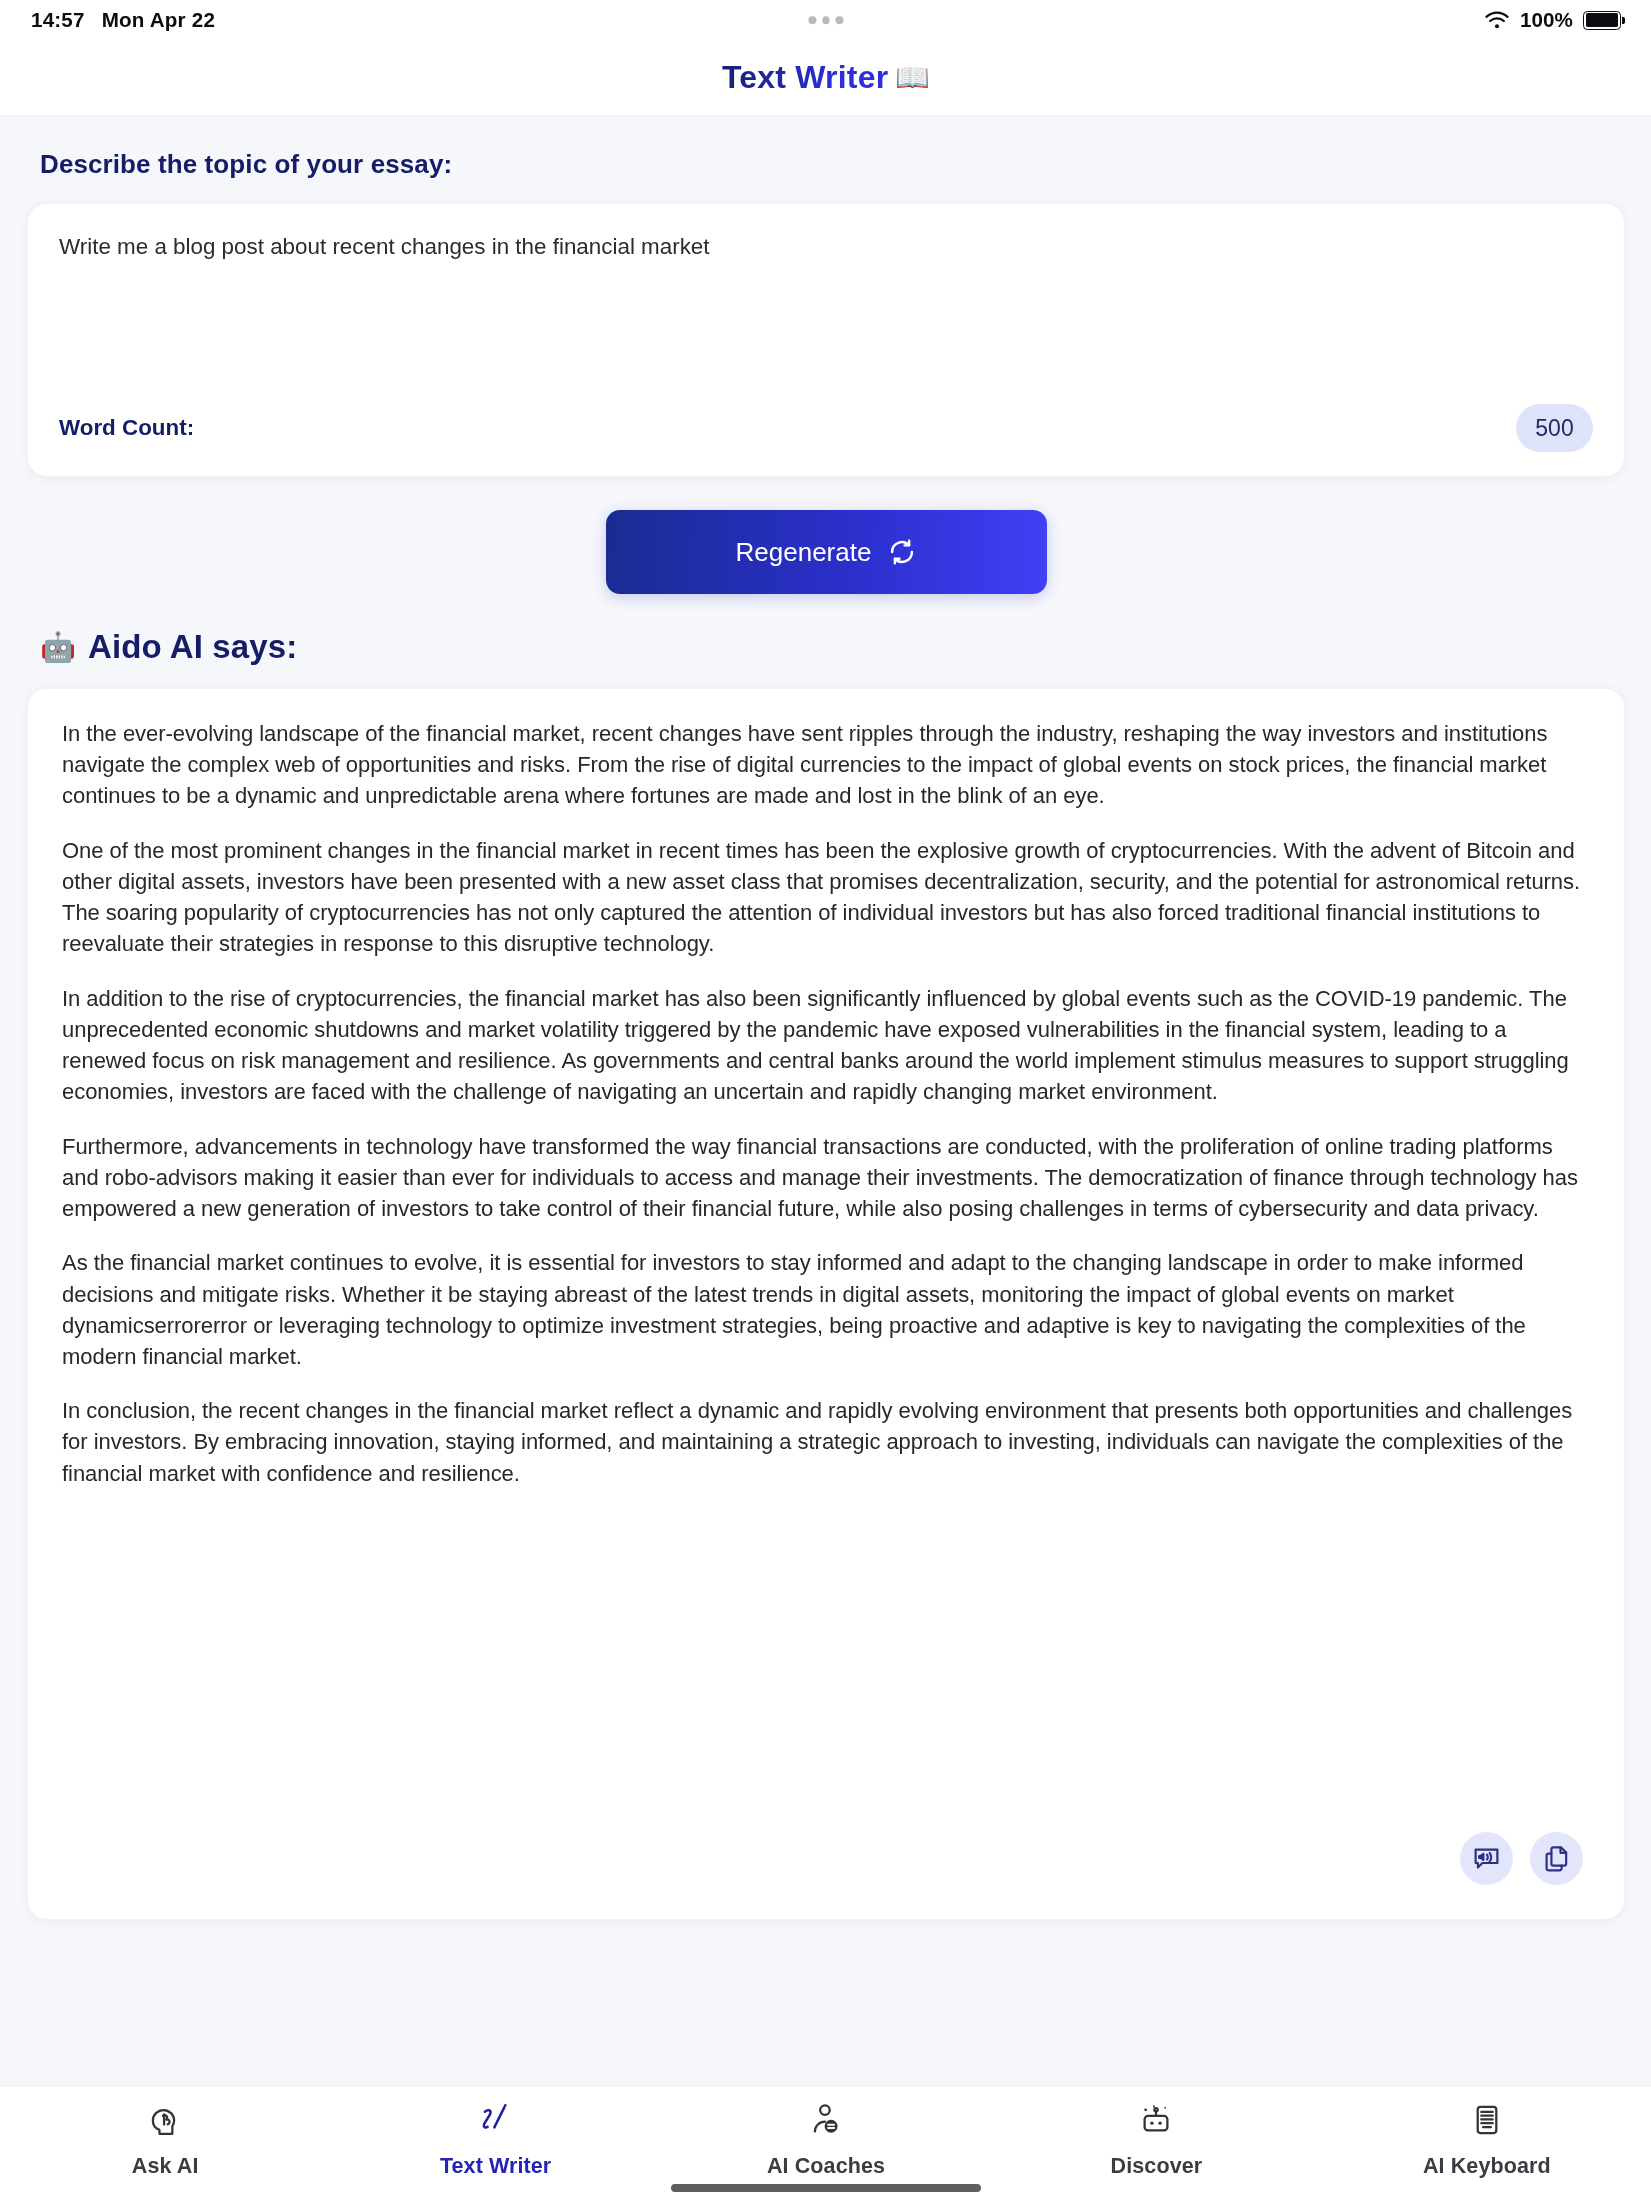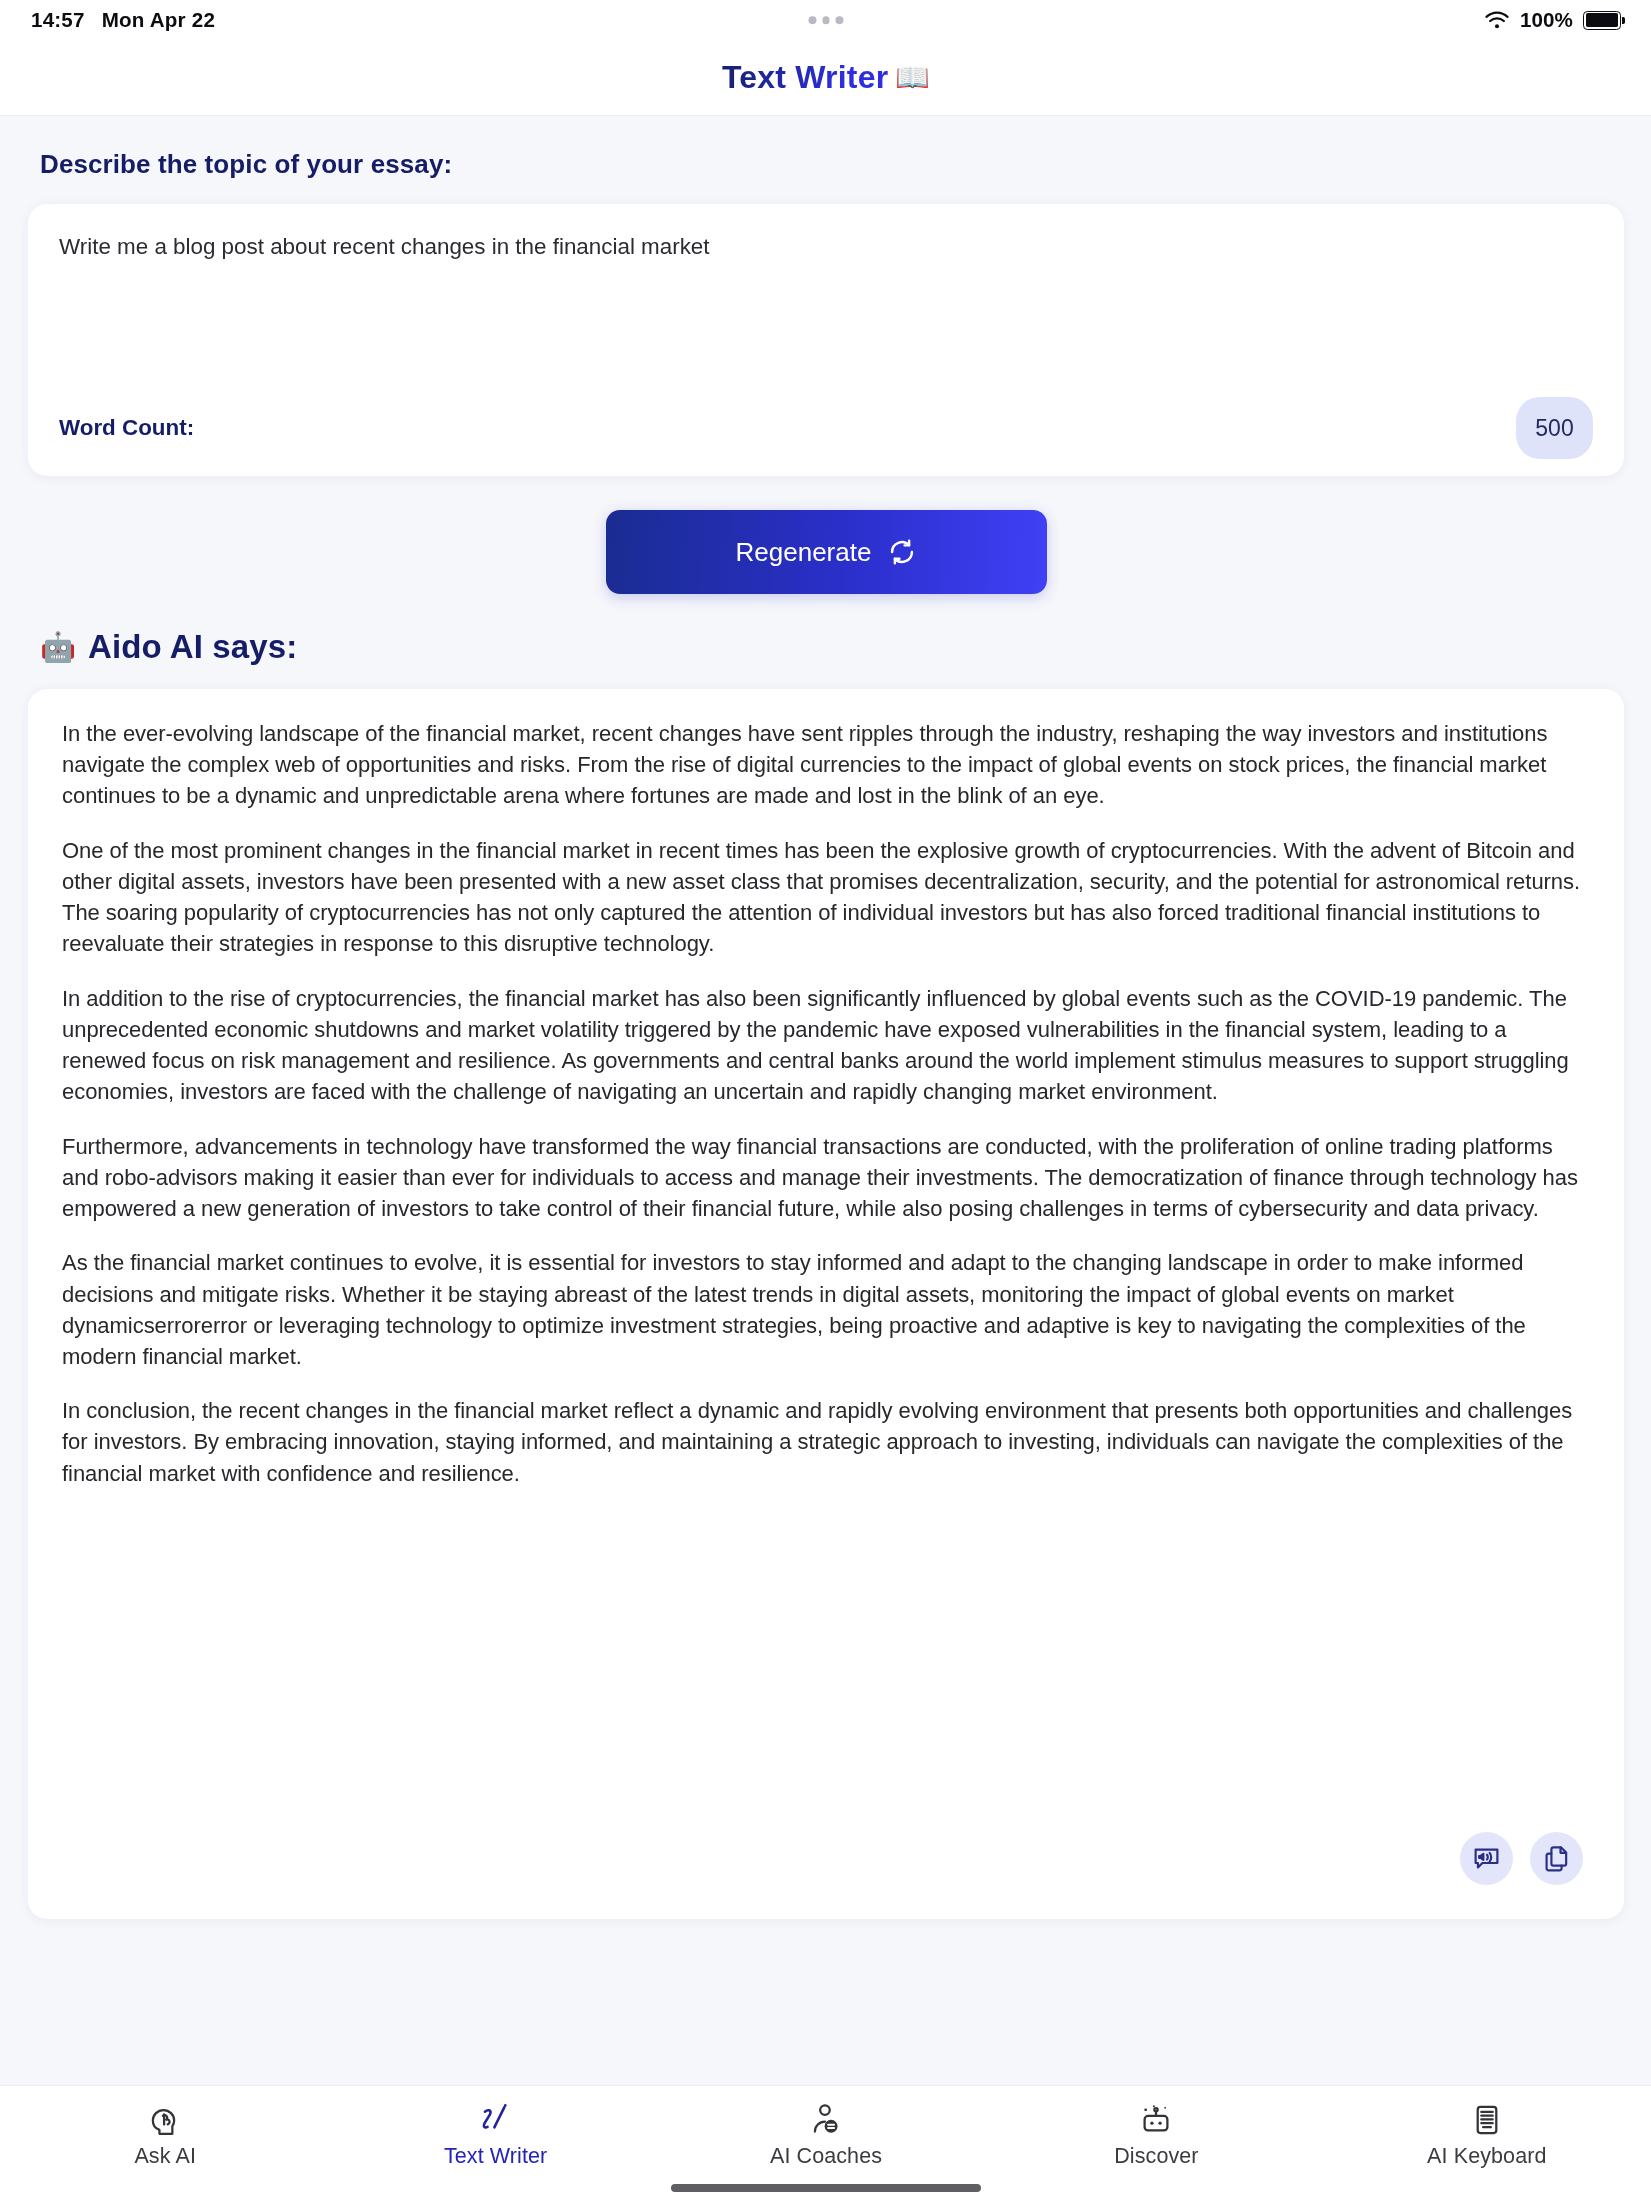--- a/index.html
+++ b/index.html
@@ -159,21 +159,21 @@
     font-size: 22.4px;
     font-weight: bold;
     color: #151d67;
   }
   .wordcount-badge {
     margin-left: auto;
     background: #dfe3fa;
     color: #222a5e;
     border-radius: 24px;
     min-width: 77px;
-    height: 62px;
+    height: 48px;
     display: flex;
     align-items: center;
     justify-content: center;
     font-size: 23px;
     padding: 17px 19px;
   }
 
   
   .regen-wrap {
     display: flex;
@@ -259,22 +259,23 @@
     display: flex;
     align-items: flex-start;
     padding-top: 13.8px;
     position: relative;
   }
   .tab {
     flex: 1 1 0;
     display: flex;
     flex-direction: column;
     align-items: center;
-    gap: 4px;
+    gap: 14px;
     cursor: pointer;
+    font-weight: bold;
   }
   .tab-icon { height: 40px; display: flex; align-items: center; justify-content: center; }
   .tab-icon svg { display: block; }
   .tab-label {
     font-size: 21.5px;
     color: #3b3b41;
     letter-spacing: 0.1px;
   }
   .tab.active .tab-label { color: #2323b8; }
   .home-indicator {

